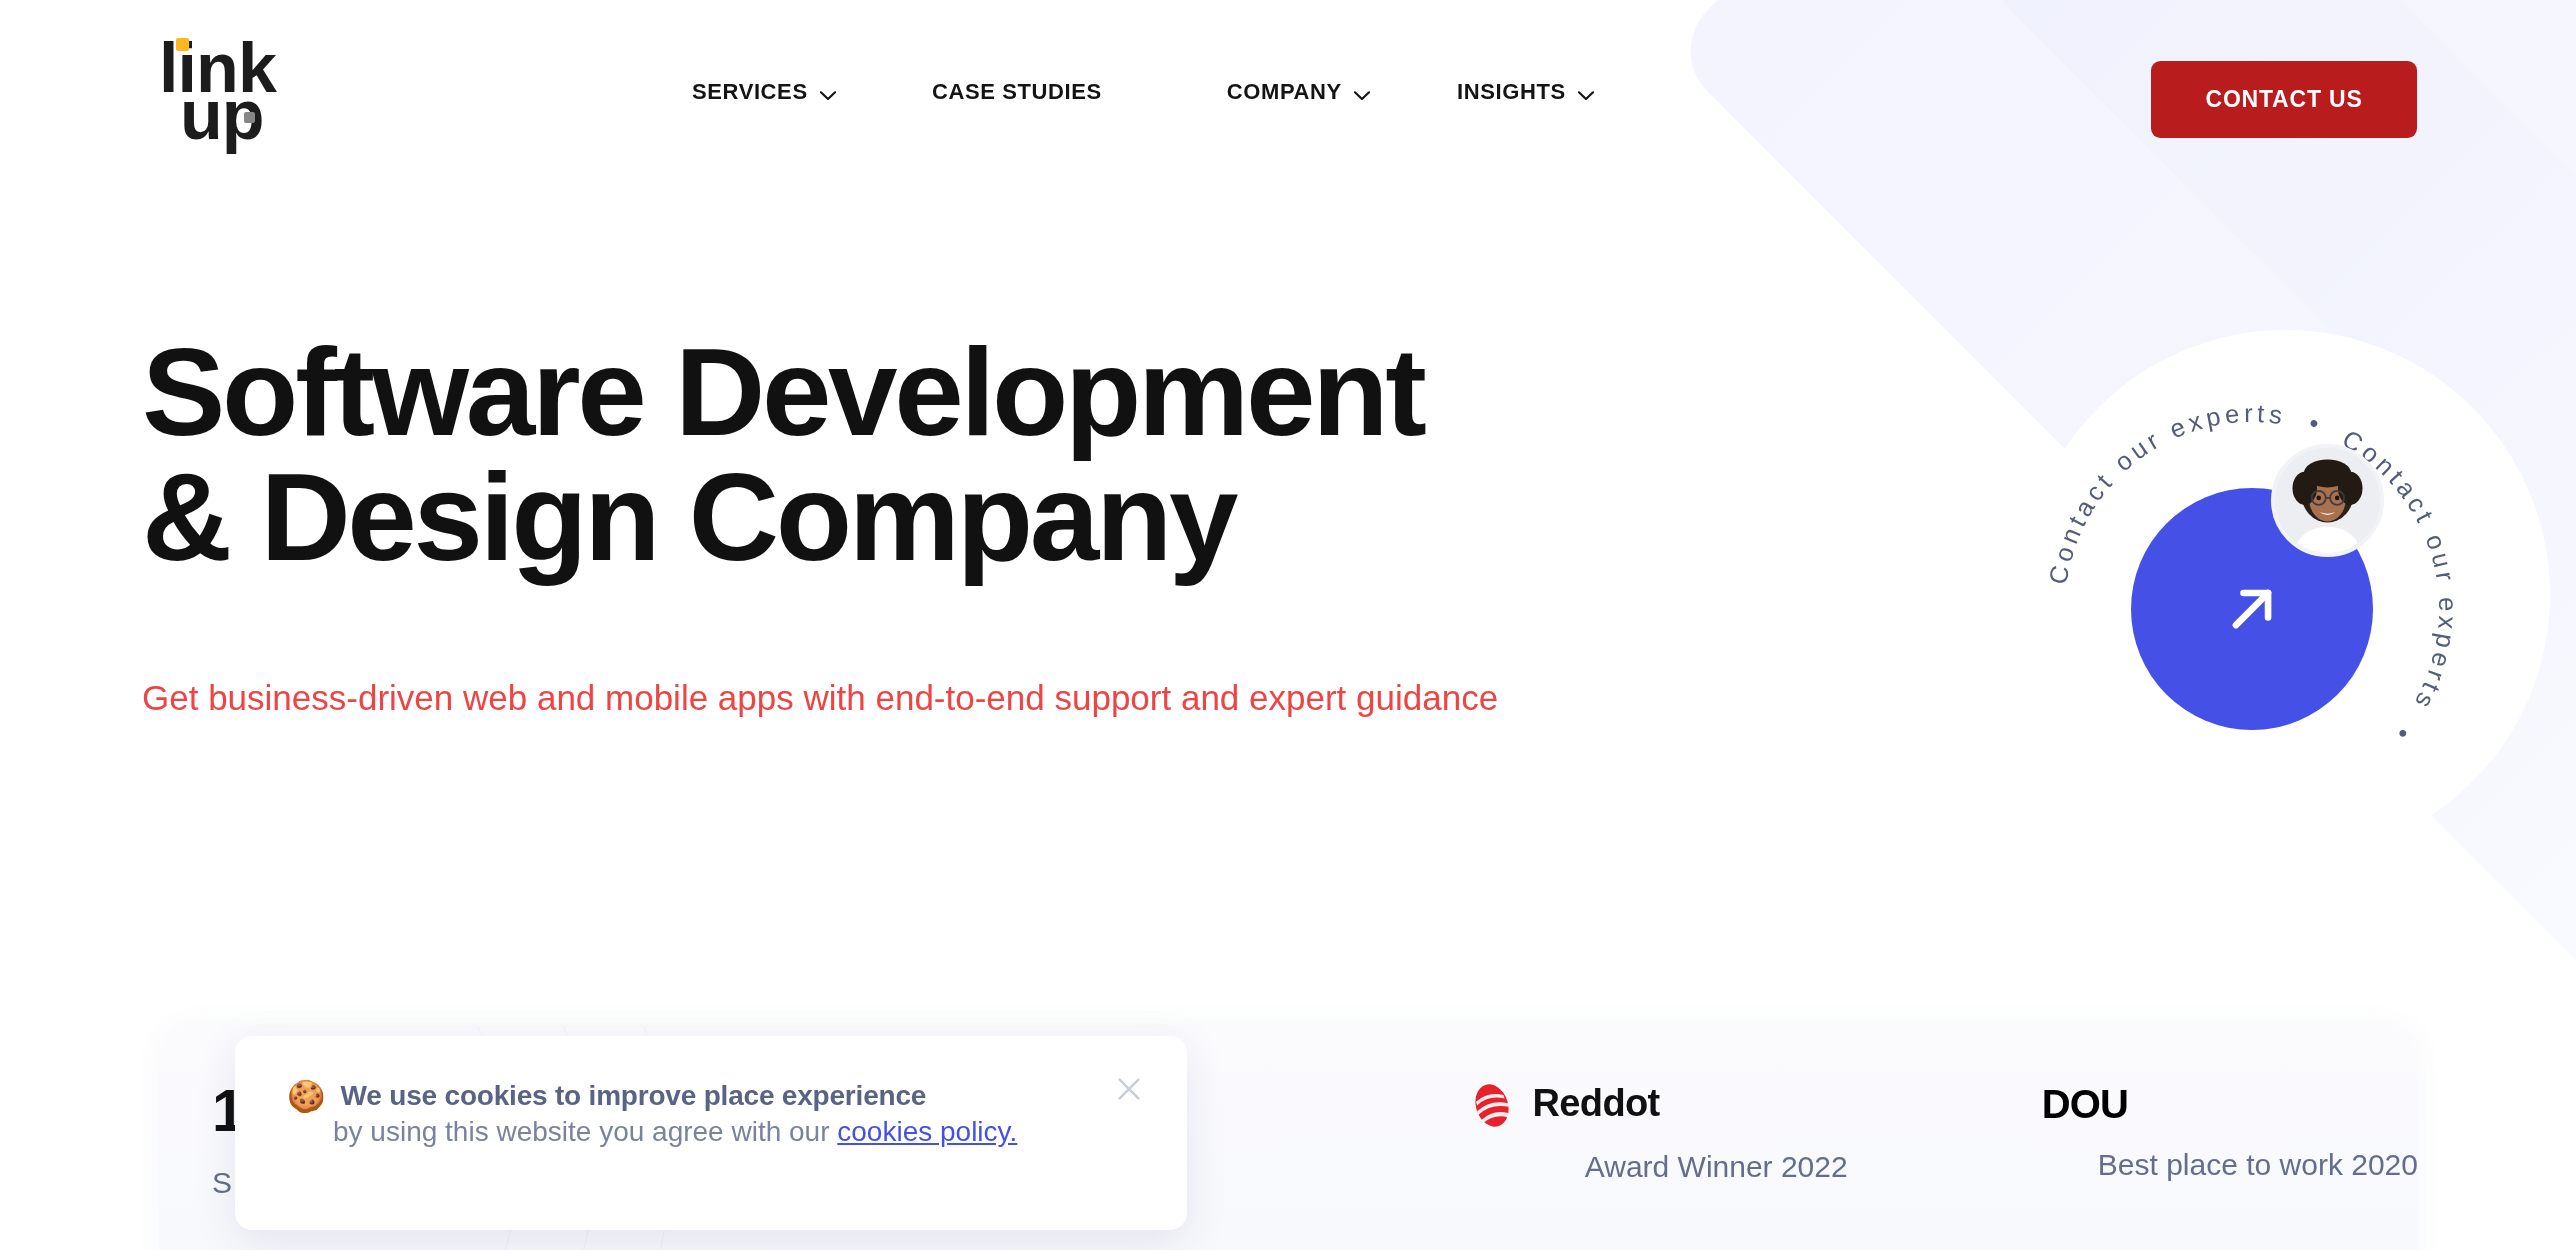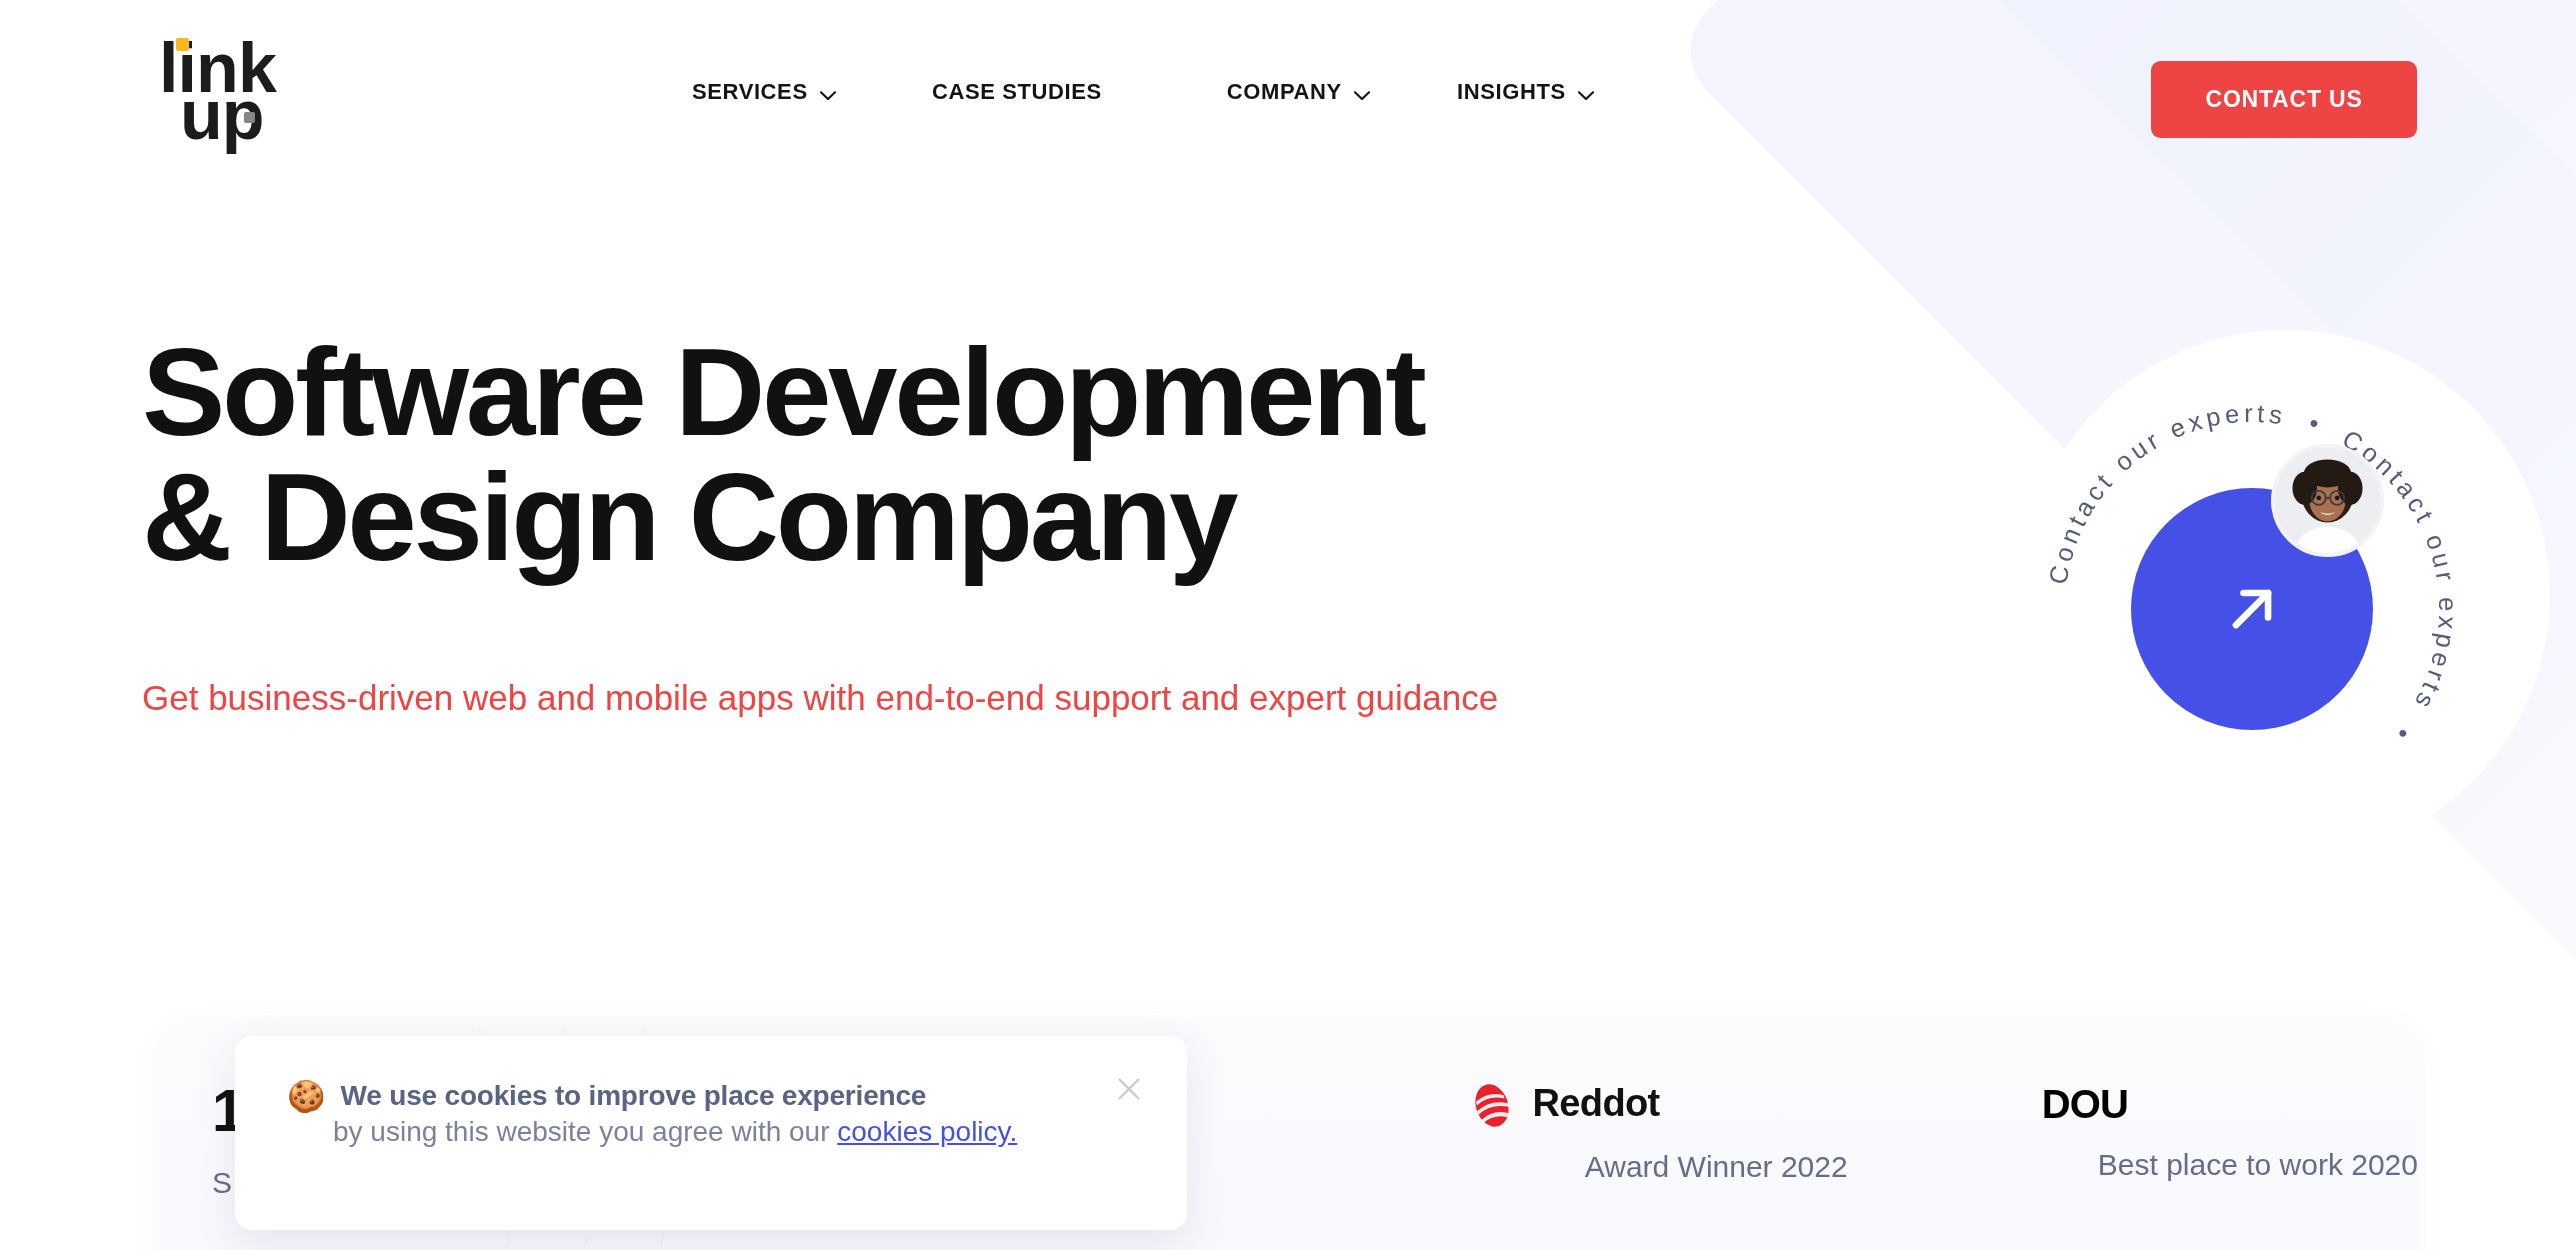--- a/index.html
+++ b/index.html
@@ -74,21 +74,21 @@
     white-space:nowrap;
   }
   .nav-sp-1 { width:96px; }
   .nav-sp-2 { width:125px; }
   .nav-sp-3 { width:87px; }
   .chev { width:16px; height:9.4px; display:inline-block; position:relative; top:1.9px; }
 
   .contact-btn {
     position:absolute; right:159px; top:49px;
     width:266px; height:77px; border-radius:9.4px;
-    background:#ef4444; color:#fff; border:none;
+    background:#b91c1c; color:#fff; border:none;
     font-family:"Liberation Sans", sans-serif;
     font-size:23px; font-weight:700; letter-spacing:0.8px;
     text-transform:uppercase; cursor:pointer;
     display:flex; align-items:center; justify-content:center;
   }
 
   
   .hero { position:absolute; left:142px; top:329px; z-index:20; width:1605px; }
   .hero-title {
     font-size:125px; line-height:1.0; font-weight:700;

